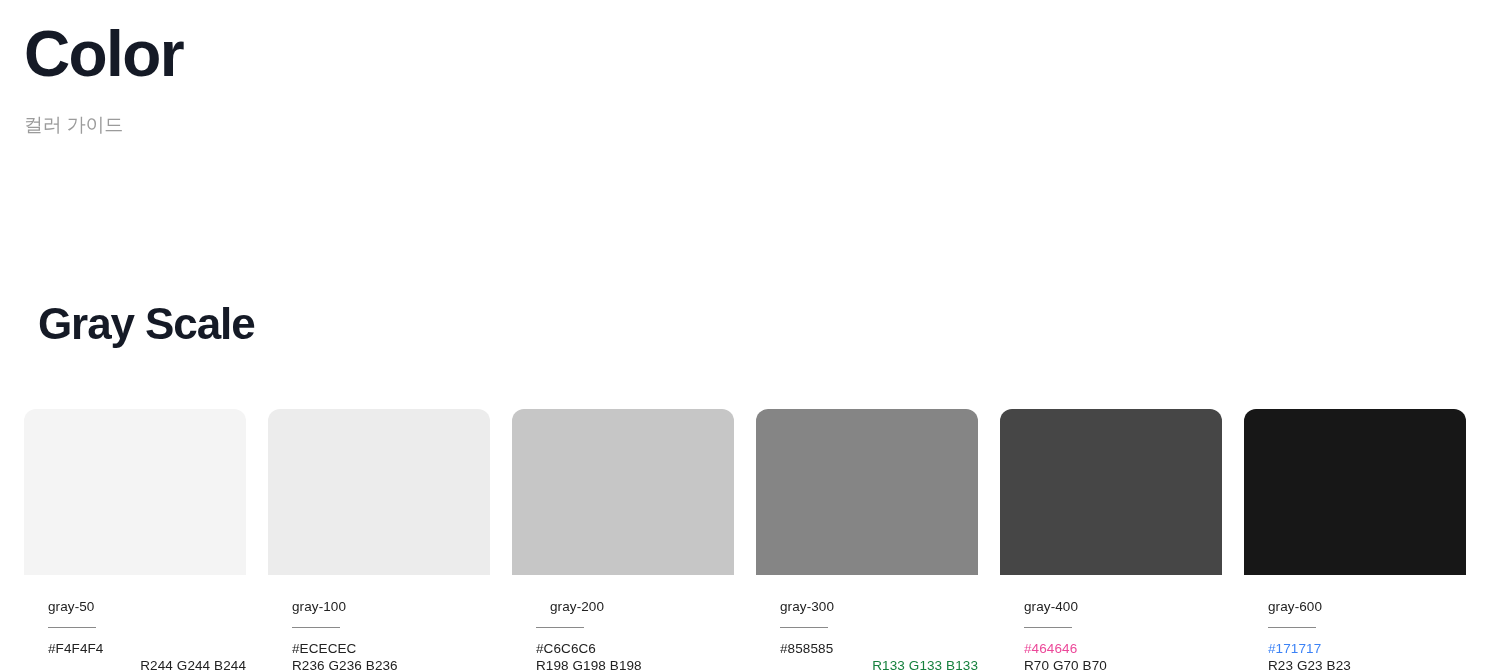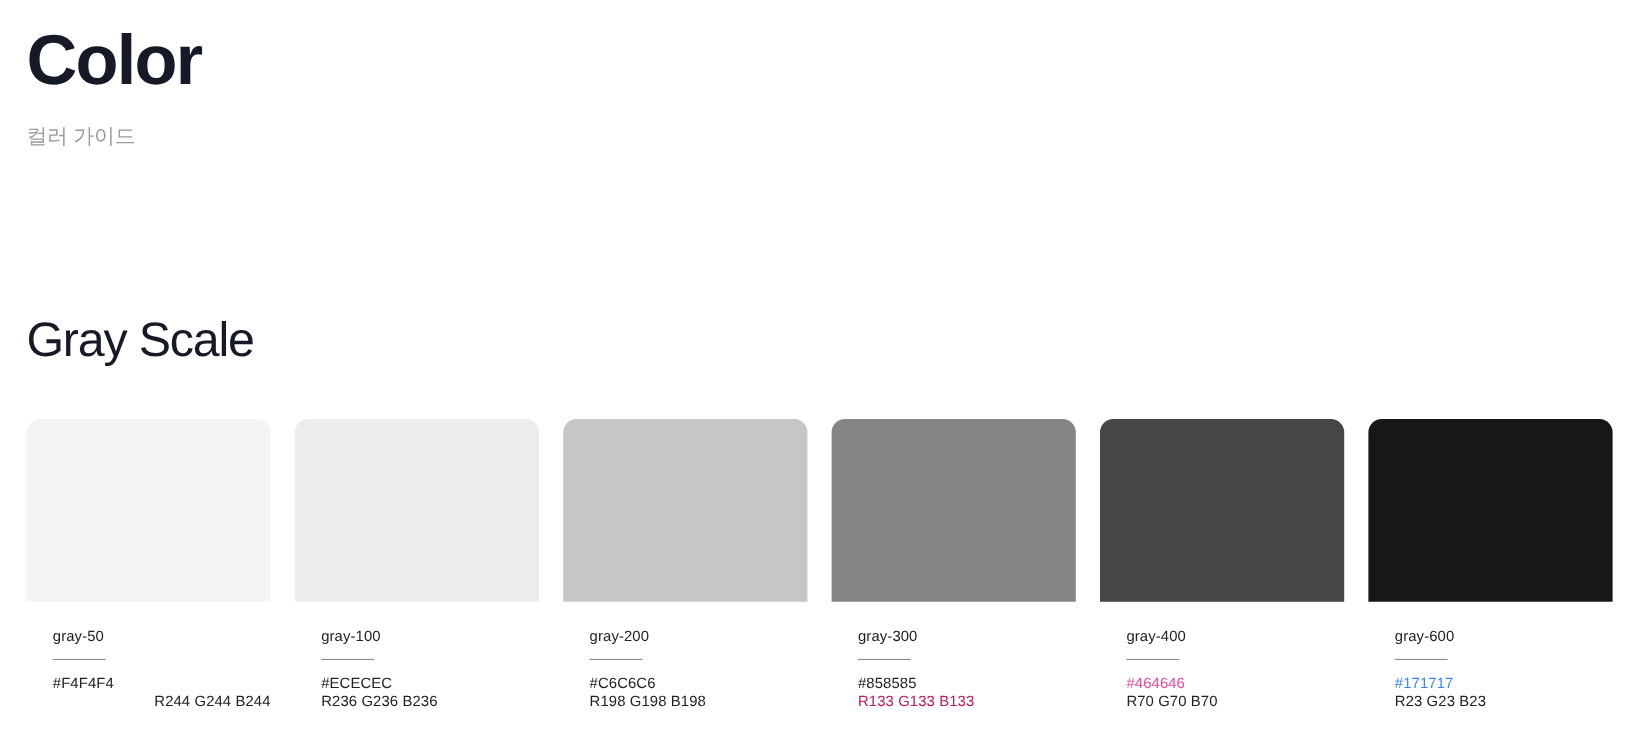--- a/index.html
+++ b/index.html
@@ -46,24 +46,24 @@
   }
 
   
   .section {
     position: absolute;
     left: 24px;
     right: 24px;
     top: 288px;
   }
   .section-title {
-    margin: 0;
+    margin: 14px;
     font-size: 44px;
     line-height: 1.0;
-    font-weight: 400;
+    font-weight: 700;
     letter-spacing: -1.1px;
     color: #151a26;
   }
 
   
   .swatch-grid {
     display: flex;
     gap: 22px;
     padding-top: 49px;
   }
@@ -138,34 +138,34 @@
           <div class="swatch-name" style="color: rgb(34, 34, 34);">gray-100</div>
           <div class="swatch-divider" style="background: rgb(138, 138, 138);"></div>
           <div class="swatch-hex" style="color: rgb(34, 34, 34);">#ECECEC</div>
           <div class="swatch-rgb" style="color: rgb(34, 34, 34);">R236 G236 B236</div>
         </div>
       </div>
 
       <div class="swatch-cell">
         <div class="swatch-chip" style="background: rgb(198, 198, 198);"></div>
         <div class="swatch-meta">
-          <div class="swatch-name" style="color: rgb(34, 34, 34);">gray-200</div>
+          <div class="swatch-name" style="color: rgb(34, 34, 34); margin-left: 14px;">gray-200</div>
           <div class="swatch-divider" style="background: rgb(138, 138, 138);"></div>
           <div class="swatch-hex" style="color: rgb(34, 34, 34);">#C6C6C6</div>
           <div class="swatch-rgb" style="color: rgb(34, 34, 34);">R198 G198 B198</div>
         </div>
       </div>
 
       <div class="swatch-cell">
         <div class="swatch-chip" style="background: rgb(133, 133, 133);"></div>
         <div class="swatch-meta">
           <div class="swatch-name" style="color: rgb(34, 34, 34);">gray-300</div>
           <div class="swatch-divider" style="background: rgb(138, 138, 138);"></div>
           <div class="swatch-hex" style="color: rgb(34, 34, 34);">#858585</div>
-          <div class="swatch-rgb" style="color: #be185d;">R133 G133 B133</div>
+          <div class="swatch-rgb" style="color: #15803d; text-align: right;">R133 G133 B133</div>
         </div>
       </div>
 
       <div class="swatch-cell">
         <div class="swatch-chip" style="background: rgb(70, 70, 70);"></div>
         <div class="swatch-meta">
           <div class="swatch-name" style="color: rgb(34, 34, 34);">gray-400</div>
           <div class="swatch-divider" style="background: rgb(138, 138, 138);"></div>
           <div class="swatch-hex" style="color: #ec4899;">#464646</div>
           <div class="swatch-rgb" style="color: rgb(34, 34, 34);">R70 G70 B70</div>

